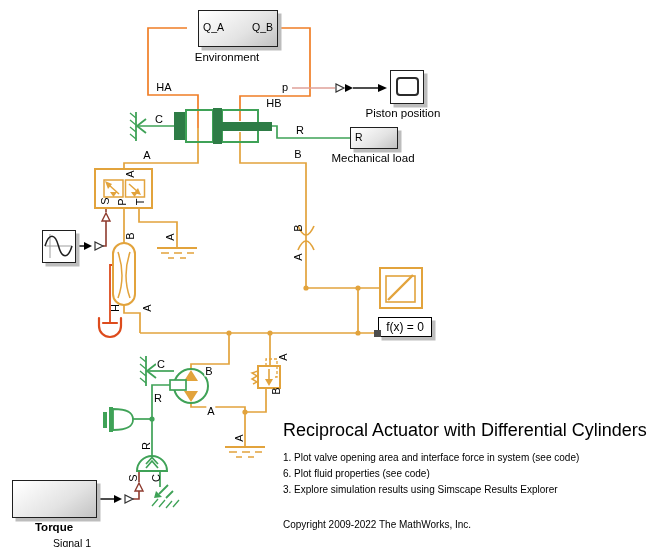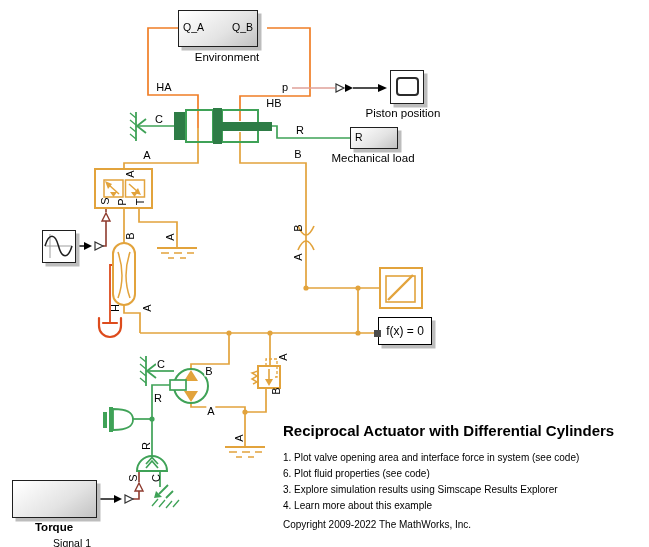--- a/index.html
+++ b/index.html
@@ -9,28 +9,28 @@
   .lbl{position:absolute;font-size:11px;line-height:11px;background:#fff;padding:0 1px;
        transform:translate(-50%,-50%);white-space:nowrap;}
   .lbl.rot{transform:translate(-50%,-50%) rotate(-90deg);background:transparent;}
   .bname{position:absolute;font-size:11.5px;line-height:12px;transform:translate(-50%,0);
          white-space:nowrap;}
   .blk{position:absolute;box-sizing:border-box;border:1.6px solid #1f1f1f;
        background:linear-gradient(145deg,#ffffff 5%,#e3e3e3 60%,#c2c2c2 100%);
        box-shadow:3.5px 3.5px 0 #bdbdbd;}
   .blk.plain{background:#fff;}
   .portlbl{position:absolute;font-size:10.5px;line-height:11px;white-space:nowrap;}
-  #fx-block{position:absolute;left:378px;top:317px;width:54px;height:28px;box-sizing:border-box;
+  #fx-block{position:absolute;left:378px;top:317px;width:54px;height:20px;box-sizing:border-box;
             border:1.8px solid #000;background:#fff;box-shadow:3.5px 3.5px 0 #bdbdbd;
             display:flex;align-items:center;justify-content:center;font-size:12px;}
   #fx-port{position:absolute;left:374px;top:330px;width:7px;height:7px;background:#4d4d4d;}
   #scope-screen{position:absolute;left:5px;top:6px;width:19px;height:15px;
                 border:2.5px solid #2b2b2b;border-radius:4px;background:#fff;}
   .annot{position:absolute;font-size:10px;line-height:13px;white-space:nowrap;}
-  .annot.title{font-size:15px;font-weight:bold;}
+  .annot.title{font-size:18px;font-weight:normal;}
 </style>
 </head>
 <body>
 
 <div id="canvas">
 
 <svg id="wires" xmlns="http://www.w3.org/2000/svg" width="649" height="547" viewBox="0 0 649 547">
 
   <g stroke="#F07E26" stroke-width="1.7" fill="none">
     <path d="M187,28 H148 V95 H198 V110"></path>
@@ -193,21 +193,21 @@
     <circle cx="306" cy="288" r="2.6"></circle>
     <circle cx="358" cy="288" r="2.6"></circle>
     <circle cx="229" cy="333" r="2.6"></circle>
     <circle cx="270" cy="333" r="2.6"></circle>
     <circle cx="358" cy="333" r="2.6"></circle>
     <circle cx="245" cy="412" r="2.6"></circle>
   </g>
   <circle cx="152" cy="419" r="2.6" fill="#3FA257"></circle>
 </svg>
 
-<div class="blk" style="left:178px;top:10px;width:80px;height:37px;">
+<div class="blk" style="left:198px;top:10px;width:80px;height:37px;">
   <span class="portlbl" style="left:4px;top:11px;">Q_A</span>
   <span class="portlbl" style="right:4px;top:11px;">Q_B</span>
 </div>
 <div class="bname" style="left:227px;top:51px;">Environment</div>
 
 <div class="blk plain" style="left:390px;top:70px;width:34px;height:34px;">
   <div id="scope-screen"></div>
 </div>
 <div class="bname" style="left:403px;top:107px;">Piston position</div>
 
@@ -259,16 +259,15 @@
 <div class="lbl rot" style="left:276px;top:391px;">B</div>
 <div class="lbl rot" style="left:146px;top:446px;">R</div>
 <div class="lbl rot" style="left:133px;top:478px;">S</div>
 <div class="lbl rot" style="left:156px;top:478px;">C</div>
 <div class="lbl rot" style="left:239px;top:438px;">A</div>
 
 <div class="annot title" style="left:283px;top:424px;">Reciprocal Actuator with Differential Cylinders</div>
 <div class="annot" style="left:283px;top:451px;">1. Plot valve opening area and interface force in system (see code)</div>
 <div class="annot" style="left:283px;top:467px;">6. Plot fluid properties (see code)</div>
 <div class="annot" style="left:283px;top:483px;">3. Explore simulation results using Simscape Results Explorer</div>
-<div class="annot" style="left:283px;top:499px;">4. Learn more about this example</div>
 <div class="annot" style="left:283px;top:518px;text-align:center;">Copyright 2009-2022 The MathWorks, Inc.</div>
 
 </div>
 
 </body></html>

